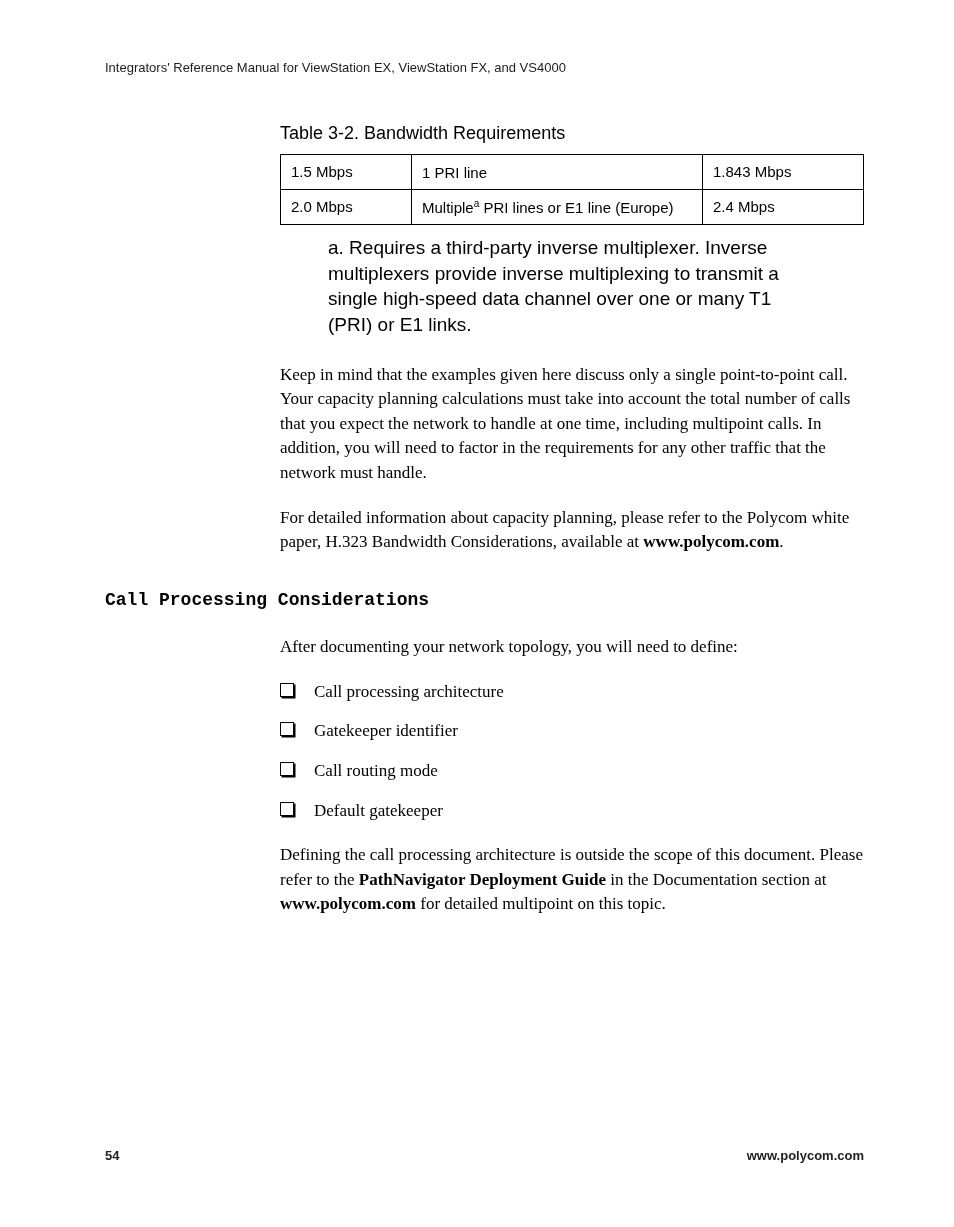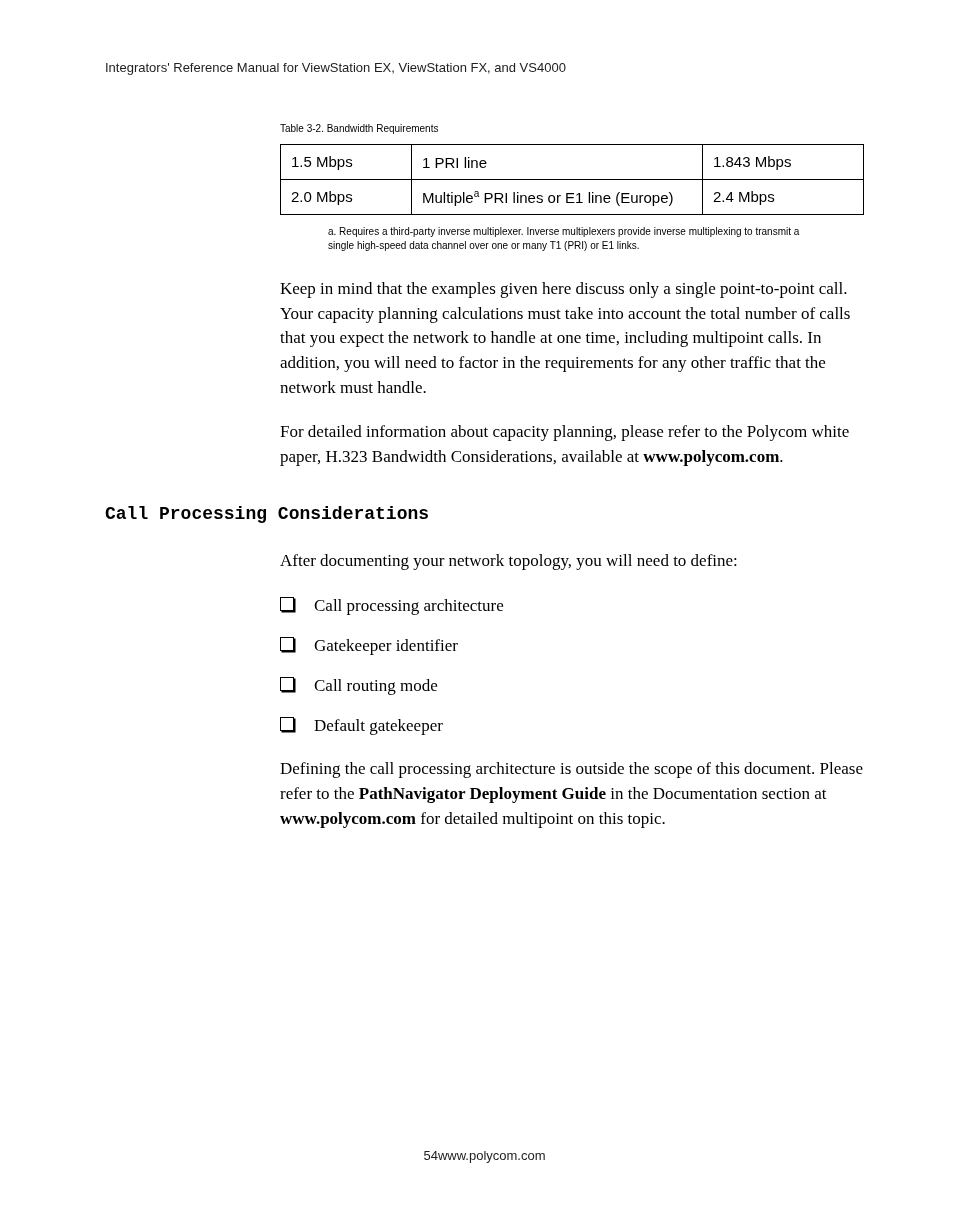--- a/index.html
+++ b/index.html
@@ -26,21 +26,21 @@
     font-size: 13px;
     color: #222;
     margin-bottom: 48px;
   }
   .content {
     margin-left: 175px;
     flex: 1;
   }
   .table-caption {
     font-family: Arial, Helvetica, sans-serif;
-    font-size: 10px;
+    font-size: 18px;
     margin-bottom: 10px;
   }
   table.bw {
     border-collapse: collapse;
     width: 100%;
     margin-bottom: 4px;
   }
   table.bw td {
     border: 1px solid #000;
     padding: 8px 10px;
@@ -49,21 +49,21 @@
     vertical-align: top;
   }
   table.bw td.col1 { width: 110px; }
   table.bw td.col3 { width: 140px; }
   .sup {
     font-size: 10px;
     vertical-align: super;
   }
   .footnote {
     font-family: Arial, Helvetica, sans-serif;
-    font-size: 10px;
+    font-size: 19px;
     line-height: 1.35;
     margin: 10px 12px 25px 48px;
     max-width: 480px;
   }
   .body-para {
     font-family: Georgia, 'Times New Roman', serif;
     font-size: 17px;
     line-height: 1.45;
     margin: 0 0 20px 0;
   }
@@ -93,25 +93,26 @@
     left: 0;
     top: 3px;
     width: 14px;
     height: 14px;
     border: 1.5px solid #000;
     box-sizing: border-box;
     box-shadow: 1.5px 1.5px 0 #000;
   }
   .footer {
     display: flex;
-    justify-content: center;
+    justify-content: space-between;
     font-family: Arial, Helvetica, sans-serif;
     font-size: 13px;
     color: #222;
     padding-top: 20px;
+    font-weight: bold;
   }
   .bold { font-weight: bold; }
 </style>
 </head>
 <body>
 
 <div class="page">
 
   <div class="running-header">Integrators' Reference Manual for ViewStation EX, ViewStation FX, and VS4000</div>
 

